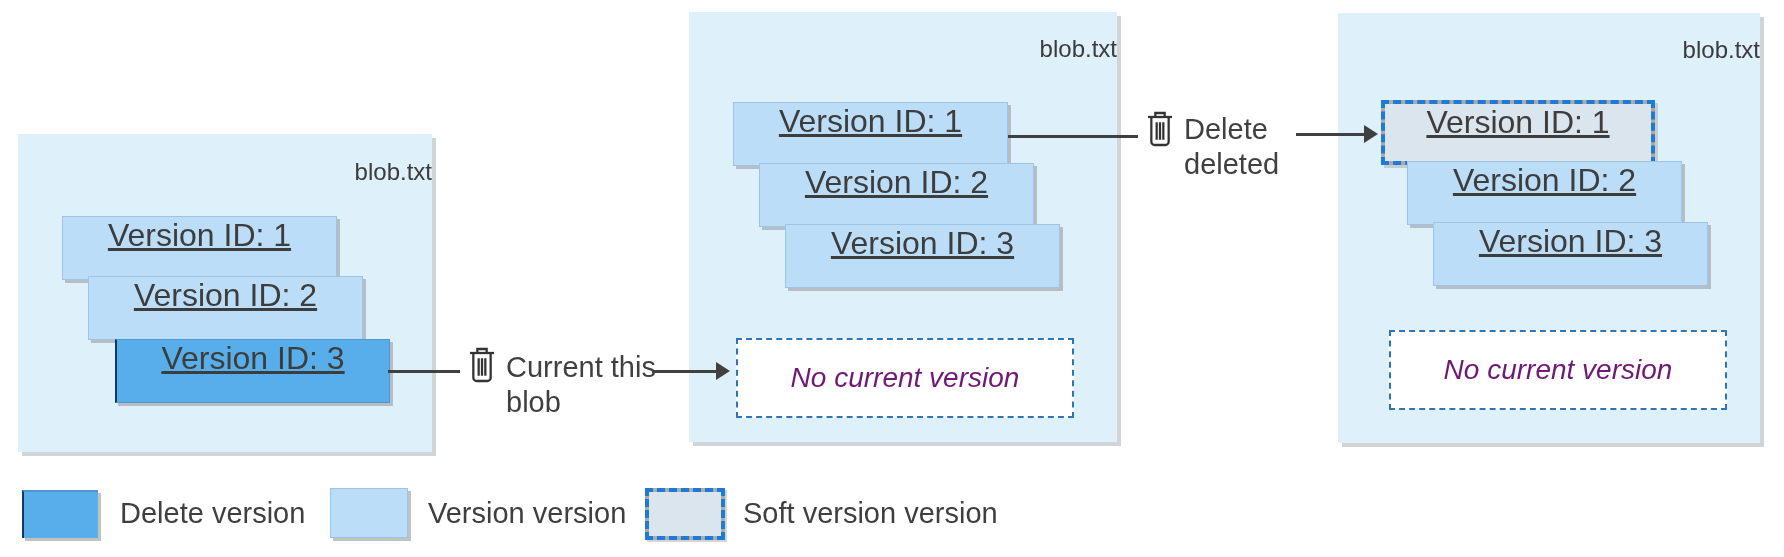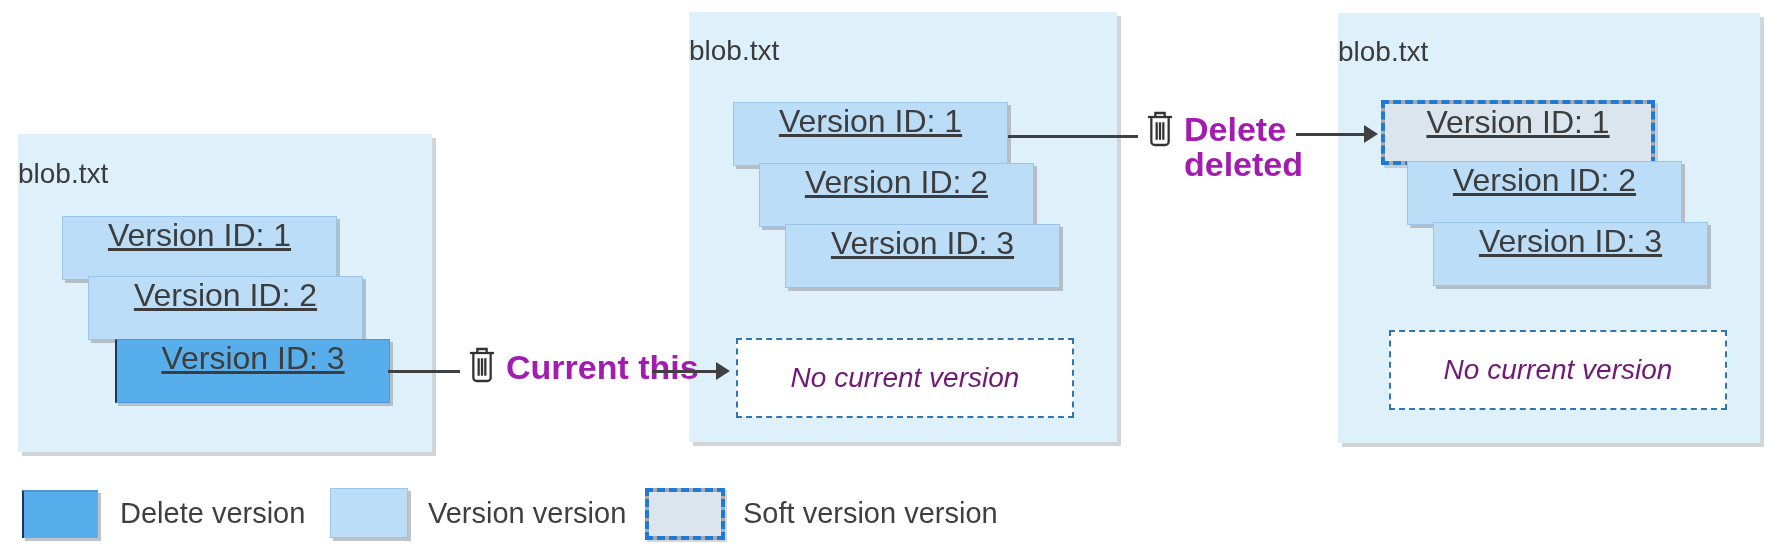--- a/index.html
+++ b/index.html
@@ -12,22 +12,22 @@
 
   
   .panel {
     position:absolute; background:#DEF1FA;
     box-shadow:4px 4px 0 rgba(173,179,184,.55);
   }
   .panel-1 { left:18px;  top:134px; width:414px; height:318px; }
   .panel-2 { left:689px; top:12px;  width:428px; height:430px; }
   .panel-3 { left:1338px;top:13px;  width:422px; height:430px; }
   .panel-title {
-    position:absolute; left:0; right:0; text-align:left;
-    font-size:28px; color:#3b3b3b;
+    position:absolute; left:0; right:0; text-align:right;
+    font-size:24px; color:#3b3b3b;
   }
   .panel-1 .panel-title { top:24px; }
   .panel-2 .panel-title, .panel-3 .panel-title { top:23px; }
 
   
   .vbox {
     position:absolute; width:275px; height:64px;
     display:flex; align-items:flex-start; justify-content:center;
     font-size:32px; color:#3d3d3d; white-space:nowrap;text-decoration:underline;
   }
@@ -58,21 +58,21 @@
   
   .line { position:absolute; height:3px; background:#404040; }
   .arrow-head {
     position:absolute; width:0; height:0;
     border-top:9px solid transparent; border-bottom:9px solid transparent;
     border-left:14px solid #404040;
   }
 
   
   .action-label {
-    position:absolute; font-size:34px; font-weight:bold; color:#a21caf;
+    position:absolute; font-size:29px; font-weight:normal; color:#404040;
     line-height:35px; white-space:nowrap;
   }
   .trash { position:absolute; width:32px; height:38px; }
 
   
   .legend-swatch { position:absolute; }
   .sw-current {
     left:22px; top:490px; width:76px; height:48px;
     background:#58AEEA; border-top:2px solid #4E96D4; border-left:2px solid #17375E;
     box-shadow:3px 3px 0 rgba(158,163,168,.65);
@@ -146,20 +146,21 @@
   <svg class="trash" style="left:466px; top:346px;" viewBox="0 0 24 28">
     <g stroke="#333" stroke-width="1.7" fill="none">
       <path d="M8.5 4.5 V2 h7 v2.5"></path>
       <path d="M3 5 h18"></path>
       <path d="M5.5 5 v18.5 a2.5 2.5 0 0 0 2.5 2.5 h8 a2.5 2.5 0 0 0 2.5 -2.5 V5"></path>
       <path d="M9.5 9 v13 M12 9 v13 M14.5 9 v13"></path>
     </g>
   </svg>
   <div class="action-label" style="left:506px; top:350px;">
     <div>Current this</div>
+    <div>blob</div>
   </div>
   <div class="line" style="left:652px; top:370px; width:66px;"></div>
   <div class="arrow-head" style="left:716px; top:362px;"></div>
 
   <div class="line" style="left:1008px; top:135px; width:130px;"></div>
   <svg class="trash" style="left:1144px; top:110px;" viewBox="0 0 24 28">
     <g stroke="#333" stroke-width="1.7" fill="none">
       <path d="M8.5 4.5 V2 h7 v2.5"></path>
       <path d="M3 5 h18"></path>
       <path d="M5.5 5 v18.5 a2.5 2.5 0 0 0 2.5 2.5 h8 a2.5 2.5 0 0 0 2.5 -2.5 V5"></path>

